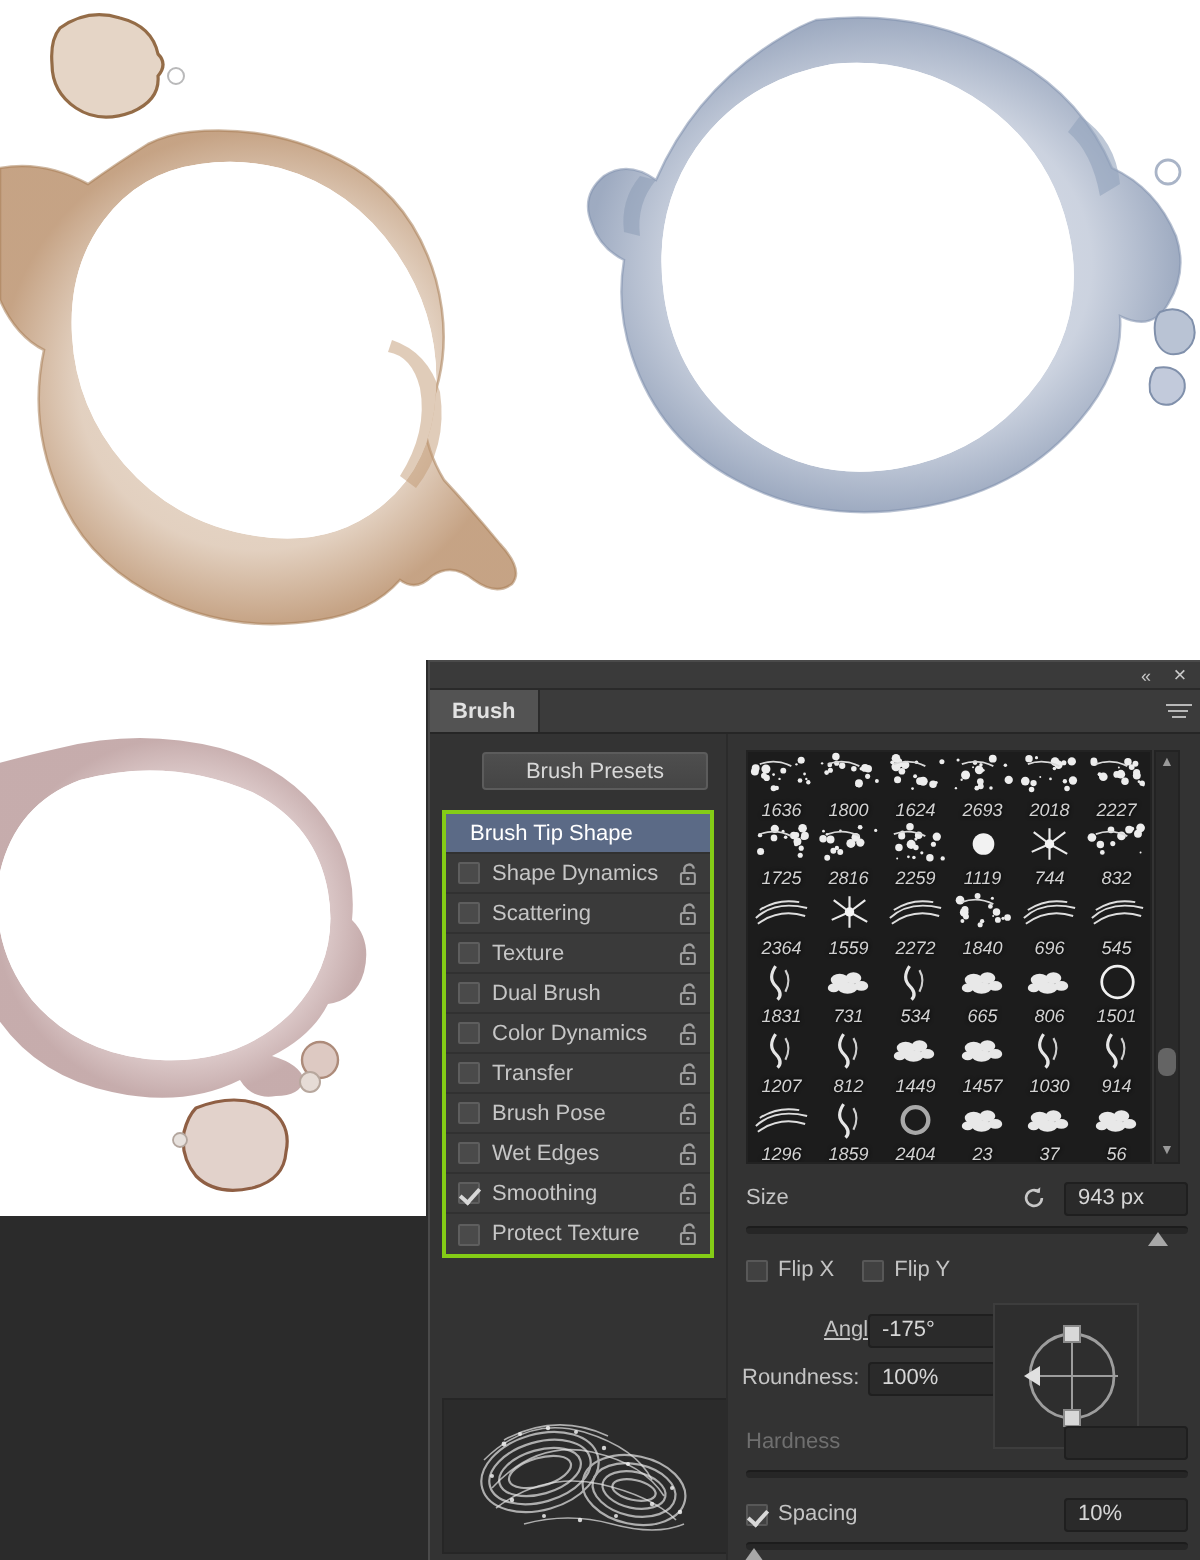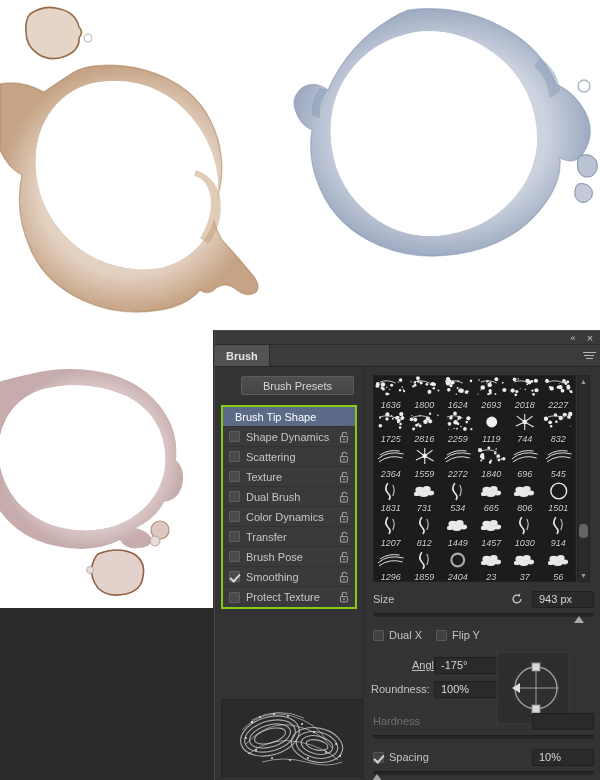--- a/index.html
+++ b/index.html
@@ -387,20 +387,29 @@
             <div class="opt-row">
               <span class="opt-cb"></span>
               <span class="opt-label">Brush Pose</span>
               <svg class="lock-icon" viewBox="0 0 12 13">
                 <path d="M3.5 6 V4.2 A2.5 2.5 0 0 1 8.6 3.6" fill="none" stroke="#b0b0b0" stroke-width="1.3"></path>
                 <rect x="1.6" y="6" width="7.6" height="6" rx="1" fill="#3c3c3c" stroke="#b0b0b0" stroke-width="1.1"></rect>
                 <circle cx="5.4" cy="9" r="1" fill="#b0b0b0"></circle>
               </svg>
             </div>
             <div class="opt-row">
+              <span class="opt-cb"></span>
+              <span class="opt-label">Wet Edges</span>
+              <svg class="lock-icon" viewBox="0 0 12 13">
+                <path d="M3.5 6 V4.2 A2.5 2.5 0 0 1 8.6 3.6" fill="none" stroke="#b0b0b0" stroke-width="1.3"></path>
+                <rect x="1.6" y="6" width="7.6" height="6" rx="1" fill="#3c3c3c" stroke="#b0b0b0" stroke-width="1.1"></rect>
+                <circle cx="5.4" cy="9" r="1" fill="#b0b0b0"></circle>
+              </svg>
+            </div>
+            <div class="opt-row">
               <span class="opt-cb checked"></span>
               <span class="opt-label">Smoothing</span>
               <svg class="lock-icon" viewBox="0 0 12 13">
                 <path d="M3.5 6 V4.2 A2.5 2.5 0 0 1 8.6 3.6" fill="none" stroke="#b0b0b0" stroke-width="1.3"></path>
                 <rect x="1.6" y="6" width="7.6" height="6" rx="1" fill="#3c3c3c" stroke="#b0b0b0" stroke-width="1.1"></rect>
                 <circle cx="5.4" cy="9" r="1" fill="#b0b0b0"></circle>
               </svg>
             </div>
             <div class="opt-row">
               <span class="opt-cb"></span>
@@ -993,21 +1002,21 @@
           </svg>
           <div class="num-field" style="position:absolute; left:168px; width:62px;">943 px</div>
         </div>
         <div class="slider-track" style="left:9px; top:246px; width:221px;">
           <div class="slider-thumb" id="size-thumb" style="top: 2px; left: calc(93% - 5px);"></div>
         </div>
 
         <div class="ctl-row" style="top:258px;">
           <div style="margin-left:9px; display:flex; align-items:center;">
             <span class="checkbox-sm" id="cb-flipx"></span>
-            <span class="ctl-label">Dual X</span>
+            <span class="ctl-label">Flip X</span>
           </div>
           <div style="margin-left:14px; display:flex; align-items:center;">
             <span class="checkbox-sm" id="cb-flipy"></span>
             <span class="ctl-label">Flip Y</span>
           </div>
         </div>
 
         <div class="ctl-row" style="top:288px;">
           <span class="ctl-label" style="position:absolute; left:48px;text-decoration:underline;">Angle:</span>
           <div class="num-field" style="position:absolute; left:70px; width:64px;">-175°</div>

